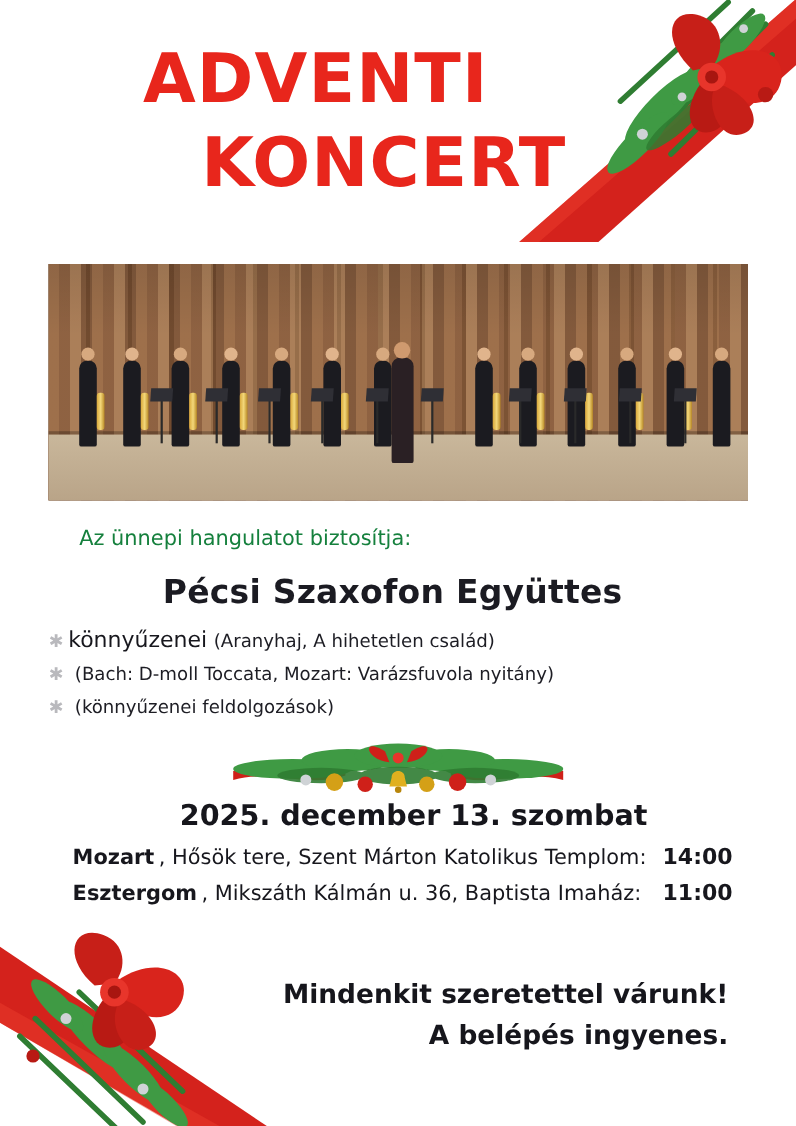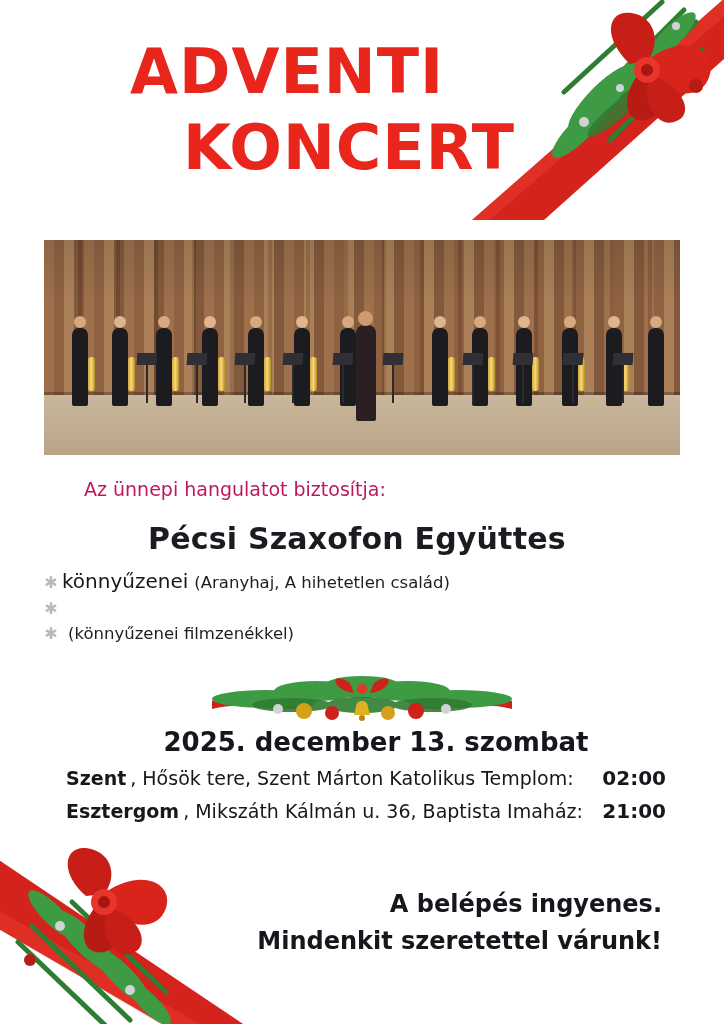--- a/index.html
+++ b/index.html
@@ -142,23 +142,23 @@
     top: -14px; left: 2px;
     width: 15px; height: 15px;
     border-radius: 50%;
     background: #cf9a6f;
   }
 
   
   .intro {
     position: absolute;
     top: 478px;
-    left: 84px;
+    left: 72px;
     font-size: 19px;
-    color: #be185d;
+    color: #15803d;
     font-family: "DejaVu Sans", sans-serif;
   }
   .ensemble {
     position: absolute;
     top: 521px;
     left: 148px;
     font-size: 30px;
     font-weight: bold;
     color: #1b1b22;
     letter-spacing: 0.2px;
@@ -384,24 +384,25 @@
   <div class="ensemble">Pécsi Szaxofon Együttes</div>
 
   <ul class="program-list">
     <li class="program-item">
       <span class="bullet-star">✱</span>
       <span class="prog-main">könnyűzenei</span>
       <span class="prog-paren">(Aranyhaj, A hihetetlen család)</span>
     </li>
     <li class="program-item">
       <span class="bullet-star">✱</span>
+      <span class="prog-paren">(Bach: D-moll Toccata, Mozart: Varázsfuvola nyitány)</span>
     </li>
     <li class="program-item">
       <span class="bullet-star">✱</span>
-      <span class="prog-paren">(könnyűzenei filmzenékkel)</span>
+      <span class="prog-paren">(könnyűzenei feldolgozások)</span>
     </li>
   </ul>
 
   <div class="garland">
     <svg viewBox="0 0 724 50" width="724" height="50" xmlns="http://www.w3.org/2000/svg">
       <g transform="translate(362,25)">
 
         <path d="M-150,4 C-110,-8 -80,12 -48,0 L-48,8 C-82,20 -112,2 -150,12 Z" fill="#cf2019"></path>
         <path d="M150,4 C110,-8 80,12 48,0 L48,8 C82,20 112,2 150,12 Z" fill="#cf2019"></path>
 
@@ -432,29 +433,29 @@
         <circle cx="-84" cy="12" r="5" fill="#cfd3d6"></circle>
         <circle cx="84" cy="12" r="5" fill="#cfd3d6"></circle>
       </g>
     </svg>
   </div>
 
   <div class="date-line">2025. december 13. szombat</div>
 
   <div class="venues">
     <div class="venue-row">
-      <span class="venue-city">Szent</span>
+      <span class="venue-city">Mozart</span>
       <span class="venue-rest">, Hősök tere, Szent Márton Katolikus Templom:</span>
-      <span class="venue-time">02:00</span>
+      <span class="venue-time">14:00</span>
     </div>
     <div class="venue-row">
       <span class="venue-city">Esztergom</span>
       <span class="venue-rest">, Mikszáth Kálmán u. 36, Baptista Imaház:</span>
-      <span class="venue-time">21:00</span>
+      <span class="venue-time">11:00</span>
     </div>
   </div>
 
   <div class="closing">
+    <div class="closing-line">Mindenkit szeretettel várunk!</div>
     <div class="closing-line">A belépés ingyenes.</div>
-    <div class="closing-line">Mindenkit szeretettel várunk!</div>
   </div>
 
 </div>
 
 </body></html>

